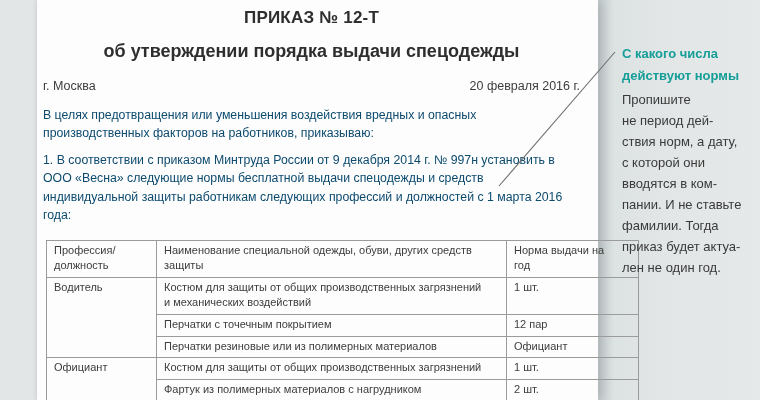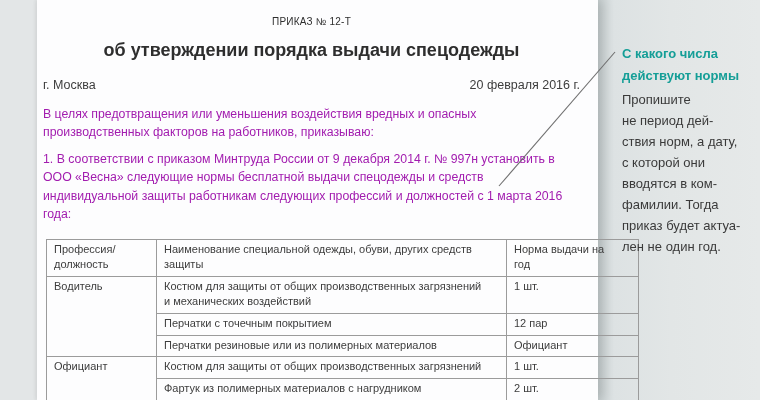--- a/index.html
+++ b/index.html
@@ -21,32 +21,32 @@
   }
   .page-inner { padding: 8px 18px 0 6px; }
 
   
   .side-area {
     position: absolute; left: 598px; top: 0; width: 162px; height: 400px;
     background: linear-gradient(90deg, #c9d1d2 0%, #dde2e3 10%, #e2e6e6 45%, #e6e9e9 100%);
   }
 
   .doc-title {
-    margin: 8px; text-align: center;
-    font-size: 10px; font-weight: normal; color: #2e2e2e; letter-spacing: .2px;
+    margin: 0; text-align: center;
+    font-size: 17px; font-weight: bold; color: #2e2e2e; letter-spacing: .2px;
   }
   .doc-subtitle {
     margin: 13px 0 0 0; text-align: center;
     font-size: 18px; font-weight: bold; color: #2e2e2e;
   }
   .meta-row {
     display: flex; justify-content: space-between;
     margin-top: 17px; font-size: 12.5px; color: #3d3d3d;
   }
-  .para { margin: 13px 0 0 0; font-size: 12.3px; line-height: 1.5; color: #a21caf; }
+  .para { margin: 13px 0 0 0; font-size: 12.3px; line-height: 1.5; color: #0c4a6e; }
   .para.second { margin-top: 8px; }
 
   table.norm-table {
     margin: 15px 0 0 3px;
     border-collapse: collapse;
     width: 498px;
     font-size: 11px;
     table-layout: fixed;
   }
   .norm-table th, .norm-table td {
@@ -138,20 +138,21 @@
     <div class="note-title">
       <div style="color: rgb(20, 158, 151);">С какого числа</div>
       <div style="color: rgb(20, 158, 151);">действуют нормы</div>
     </div>
     <div class="note-body">
       <div>Пропишите</div>
       <div>не период дей-</div>
       <div>ствия норм, а дату,</div>
       <div>с которой они</div>
       <div>вводятся в ком-</div>
+      <div>пании. И не ставьте</div>
       <div>фамилии. Тогда</div>
       <div>приказ будет актуа-</div>
       <div>лен не один год.</div>
     </div>
   </div>
 
   <svg class="callout-svg" viewBox="0 0 760 400" xmlns="http://www.w3.org/2000/svg">
     <line x1="499" y1="186" x2="615" y2="52" stroke="#6f6f6f" stroke-width="1.1"></line>
   </svg>
 

